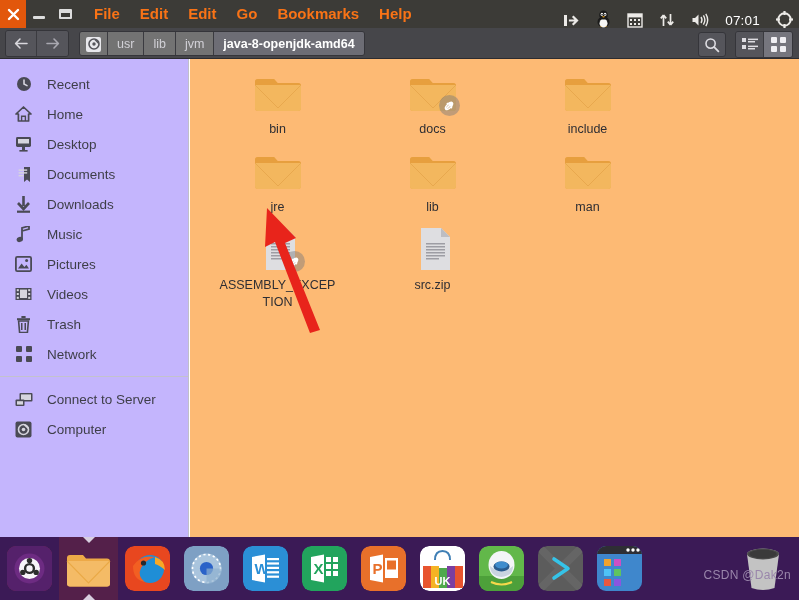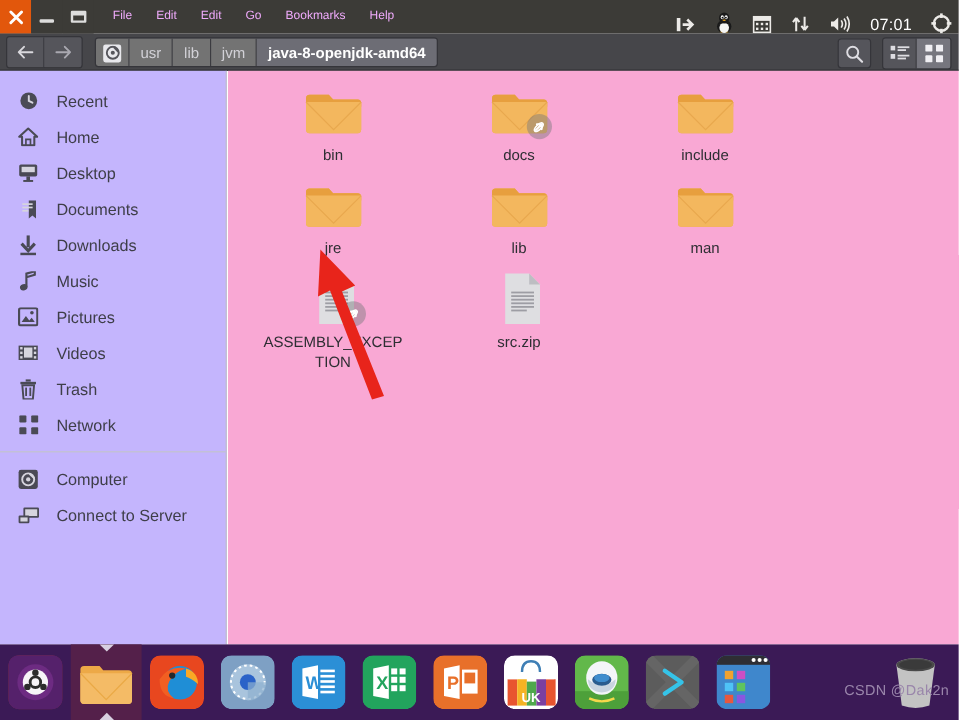--- a/index.html
+++ b/index.html
@@ -24,22 +24,22 @@
     color: #ffffff;
   }
   .wbtn.close { background: #e2570c; }
   .wbtn.close svg { display: block; }
   .wbtn.min, .wbtn.max { background: #3c3b37; }
   .dash { width: 12px; height: 3px; background: #ddd; border-radius: 1px; margin-top: 7px; }
   .maxsq { width: 13px; height: 10px; border: 2px solid #ddd; border-top-width: 4px; border-radius: 1px; }
 
   .menubar { display: flex; align-items: center; margin-left: 16px; gap: 20px; }
   .menuitem {
-    color: #f0abfc; font-size: 10px; line-height: 28px;
-    cursor: default; white-space: nowrap;
+    color: #f97316; font-size: 15px; line-height: 28px;
+    cursor: default; white-space: nowrap; font-weight: bold;
   }
 
   .tray {
     position: absolute; right: 6px; top: 0; height: 28px;
     display: flex; align-items: flex-end; gap: 16px;
   }
   .trayicon { color: #eceae7; display: flex; align-items: center; justify-content: center; }
   .clock { color: #ffffff; font-size: 13.5px; letter-spacing: 0.2px; }
 
   
@@ -105,21 +105,21 @@
   .sbitem {
     display: flex; align-items: center; height: 30px; padding-left: 14px; gap: 14px;
   }
   .sbicon { width: 19px; display: flex; align-items: center; justify-content: center; color: #4a4a55; }
   .sblabel { font-size: 13.5px; color: #3e3e48; white-space: nowrap; }
   .sbsep { height: 1px; background: #c3c2cd; margin: 7px 0 7px 0; }
 
   
   .filearea {
     position: absolute; left: 190px; top: 59px; width: 609px; height: 478px;
-    background: #f9a8d4; overflow: hidden;
+    background: #fdba74; overflow: hidden;
   }
   .grid {
     position: absolute; left: 10px; top: 5px;
     display: flex; flex-wrap: wrap;
   }
   .fileitem {
     width: 155px; height: 78px;
     display: flex; flex-direction: column; align-items: center;
     padding-top: 5px;
   }
@@ -435,39 +435,39 @@
             </g>
           </svg>
       </span>
       <span class="sblabel">Network</span>
     </div>
 
     <div class="sbsep"></div>
 
     <div class="sbitem">
       <span class="sbicon">
+        <svg width="18" height="15" viewBox="0 0 18 15">
+            <rect x="4.5" y="1" width="13" height="8.4" rx="1" fill="#4a4a55"></rect>
+            <rect x="6" y="2.4" width="10" height="5.6" fill="#d6d5de"></rect>
+            <rect x="0.5" y="7.6" width="9" height="6.4" rx="1" fill="#4a4a55"></rect>
+            <rect x="2" y="9.2" width="6" height="3.4" fill="#d6d5de"></rect>
+          </svg>
+      </span>
+      <span class="sblabel">Connect to Server</span>
+    </div>
+    <div class="sbitem">
+      <span class="sbicon">
         <svg width="17" height="17" viewBox="0 0 17 17">
             <rect x="0.5" y="0.5" width="16" height="16" rx="2" fill="#4a4a55"></rect>
             <circle cx="8.5" cy="8.5" r="5" fill="none" stroke="#d6d5de" stroke-width="1.6"></circle>
             <circle cx="8.5" cy="8.5" r="1.8" fill="#d6d5de"></circle>
             <path d="M9.6 3.8 L13.4 7.4" stroke="#d6d5de" stroke-width="1.6"></path>
           </svg>
       </span>
       <span class="sblabel">Computer</span>
-    </div>
-    <div class="sbitem">
-      <span class="sbicon">
-        <svg width="18" height="15" viewBox="0 0 18 15">
-            <rect x="4.5" y="1" width="13" height="8.4" rx="1" fill="#4a4a55"></rect>
-            <rect x="6" y="2.4" width="10" height="5.6" fill="#d6d5de"></rect>
-            <rect x="0.5" y="7.6" width="9" height="6.4" rx="1" fill="#4a4a55"></rect>
-            <rect x="2" y="9.2" width="6" height="3.4" fill="#d6d5de"></rect>
-          </svg>
-      </span>
-      <span class="sblabel">Connect to Server</span>
     </div>
   </div>
 
   <div class="filearea">
     <div class="grid">
 
       <div class="fileitem">
         <div class="iconwrap">
           <svg width="52" height="48" viewBox="0 0 52 48">
             <path d="M6 10 h16 l3.6 4 H46 a3 3 0 0 1 3 3 v22 a3 3 0 0 1 -3 3 H6 a3 3 0 0 1 -3 -3 V13 a3 3 0 0 1 3 -3 z" fill="#eeab4e"></path>

